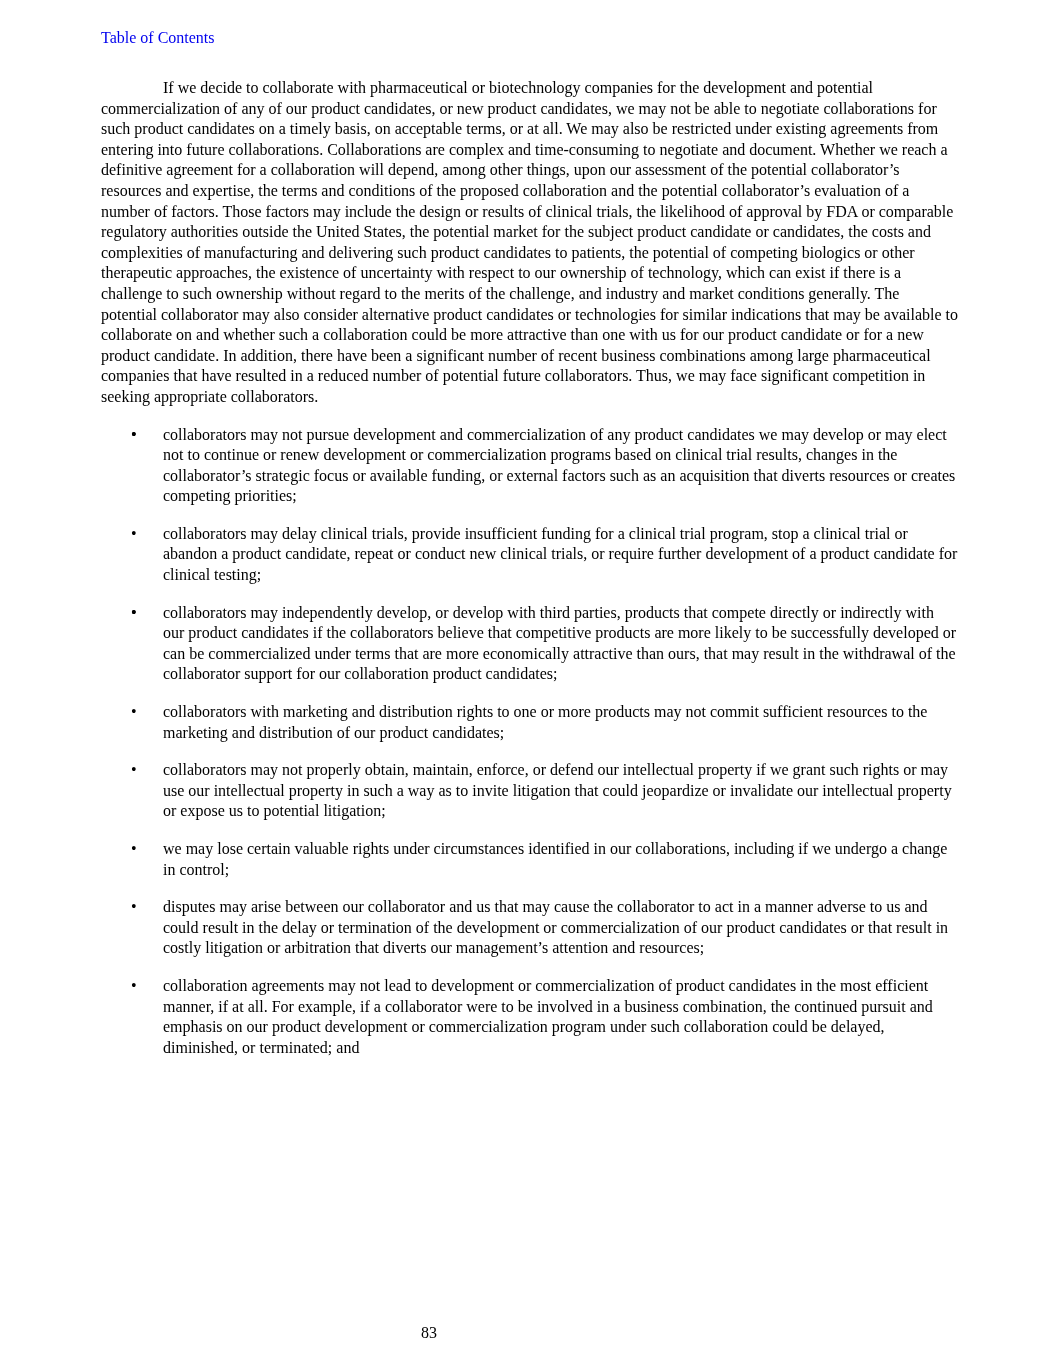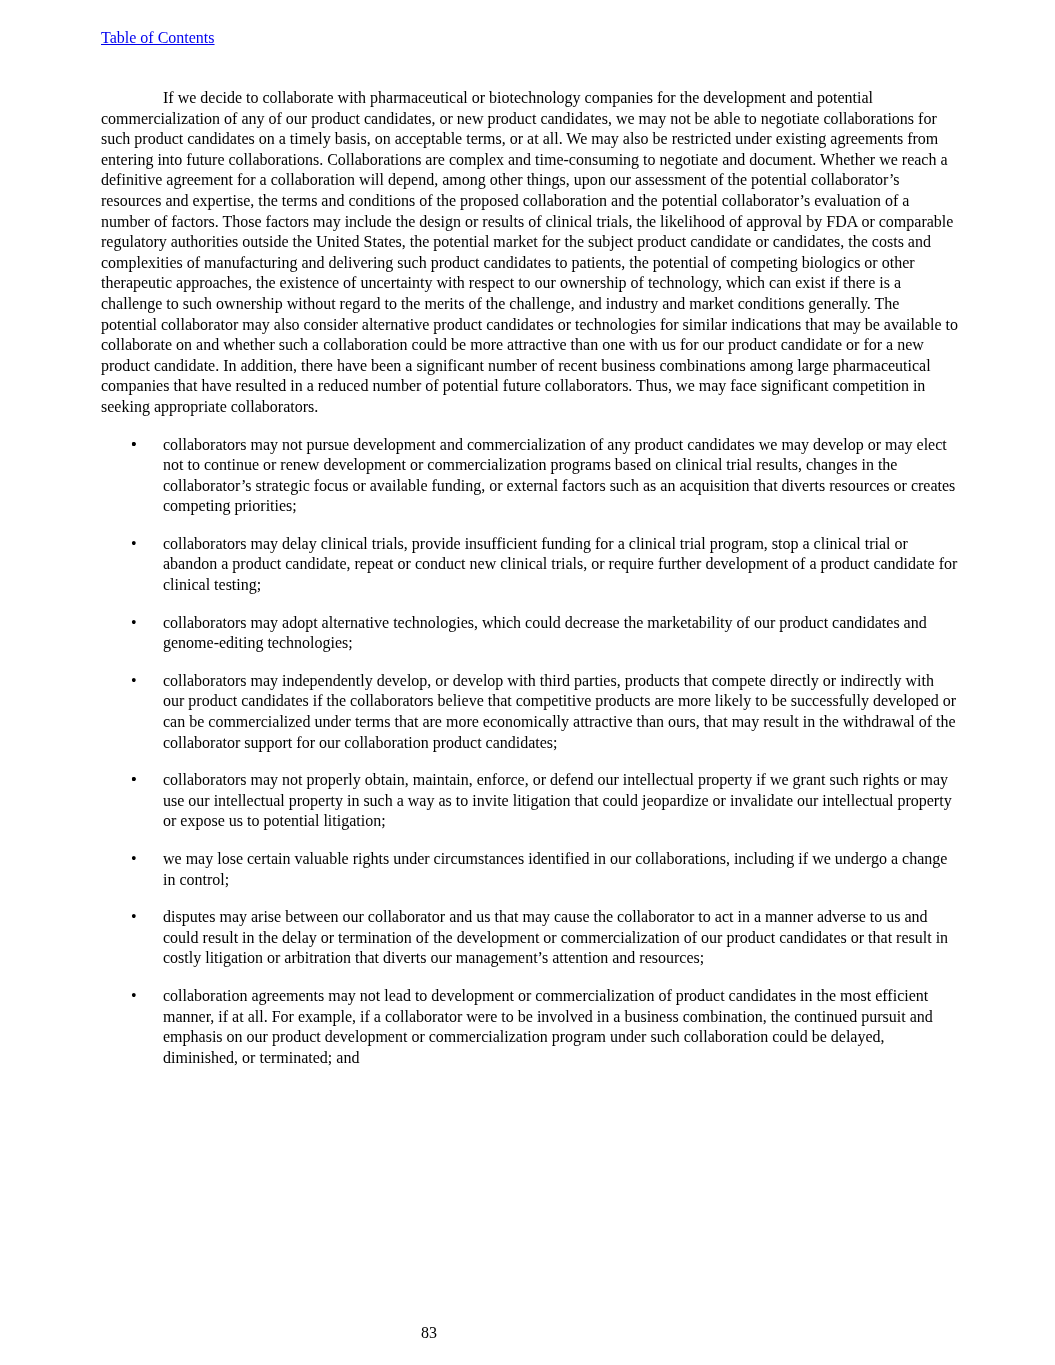--- a/index.html
+++ b/index.html
@@ -15,29 +15,28 @@
     color: #000000;
     font-size: 16px;
     line-height: 20.6px;
     overflow: hidden;
   }
   .toc-link {
     position: absolute;
     left: 101px;
     top: 28px;
     color: #0000ee;
-    text-decoration: underline;
     font-size: 16px;
     line-height: 20px;
     cursor: pointer;
   }
   .content {
     position: absolute;
     left: 101px;
-    top: 88px;
+    top: 78px;
     width: 858px;
   }
   p.para {
     margin: 0 0 14px 0;
     text-indent: 62px;
     text-align: left;
   }
   p.para.second {
     margin-left: -2px;
   }
@@ -70,23 +69,23 @@
 
 <a class="toc-link">Table of Contents</a>
 
 <div class="content">
   <p class="para">If we decide to collaborate with pharmaceutical or biotechnology companies for the development and potential commercialization of any of our product candidates, or new product candidates, we may not be able to negotiate collaborations for such product candidates on a timely basis, on acceptable terms, or at all. We may also be restricted under existing agreements from entering into future collaborations. Collaborations are complex and time-consuming to negotiate and document. Whether we reach a definitive agreement for a collaboration will depend, among other things, upon our assessment of the potential collaborator’s resources and expertise, the terms and conditions of the proposed collaboration and the potential collaborator’s evaluation of a number of factors. Those factors may include the design or results of clinical trials, the likelihood of approval by FDA or comparable regulatory authorities outside the United States, the potential market for the subject product candidate or candidates, the costs and complexities of manufacturing and delivering such product candidates to patients, the potential of competing biologics or other therapeutic approaches, the existence of uncertainty with respect to our ownership of technology, which can exist if there is a challenge to such ownership without regard to the merits of the challenge, and industry and market conditions generally. The potential collaborator may also consider alternative product candidates or technologies for similar indications that may be available to collaborate on and whether such a collaboration could be more attractive than one with us for our product candidate or for a new product candidate. In addition, there have been a significant number of recent business combinations among large pharmaceutical companies that have resulted in a reduced number of potential future collaborators. Thus, we may face significant competition in seeking appropriate collaborators.</p>
 
   <ul class="risks">
     <li><span class="bullet">•</span></li>
     <li><span class="bullet">•</span><span>collaborators may not pursue development and commercialization of any product candidates we may develop or may elect not to continue or renew development or commercialization programs based on clinical trial results, changes in the collaborator’s strategic focus or available funding, or external factors such as an acquisition that diverts resources or creates competing priorities;</span></li>
     <li><span class="bullet">•</span><span>collaborators may delay clinical trials, provide insufficient funding for a clinical trial program, stop a clinical trial or abandon a product candidate, repeat or conduct new clinical trials, or require further development of a product candidate for clinical testing;</span></li>
-    <li><span class="bullet">•</span><span>collaborators may adopt alternative technologies, which could decrease the marketability of our product candidates and genome-editing technologies;</span></li>
+    <li><span class="bullet">•</span></li>
     <li><span class="bullet">•</span><span>collaborators may independently develop, or develop with third parties, products that compete directly or indirectly with our product candidates if the collaborators believe that competitive products are more likely to be successfully developed or can be commercialized under terms that are more economically attractive than ours, that may result in the withdrawal of the collaborator support for our collaboration product candidates;</span></li>
-    <li><span class="bullet">•</span></li>
+    <li><span class="bullet">•</span><span>collaborators with marketing and distribution rights to one or more products may not commit sufficient resources to the marketing and distribution of our product candidates;</span></li>
     <li><span class="bullet">•</span><span>collaborators may not properly obtain, maintain, enforce, or defend our intellectual property if we grant such rights or may use our intellectual property in such a way as to invite litigation that could jeopardize or invalidate our intellectual property or expose us to potential litigation;</span></li>
     <li><span class="bullet">•</span><span>we may lose certain valuable rights under circumstances identified in our collaborations, including if we undergo a change in control;</span></li>
     <li><span class="bullet">•</span><span>disputes may arise between our collaborator and us that may cause the collaborator to act in a manner adverse to us and could result in the delay or termination of the development or commercialization of our product candidates or that result in costly litigation or arbitration that diverts our management’s attention and resources;</span></li>
     <li><span class="bullet">•</span><span>collaboration agreements may not lead to development or commercialization of product candidates in the most efficient manner, if at all. For example, if a collaborator were to be involved in a business combination, the continued pursuit and emphasis on our product development or commercialization program under such collaboration could be delayed, diminished, or terminated; and</span></li>
   </ul>
 </div>
 
 <div class="page-number">83</div>
 
 </body></html>

